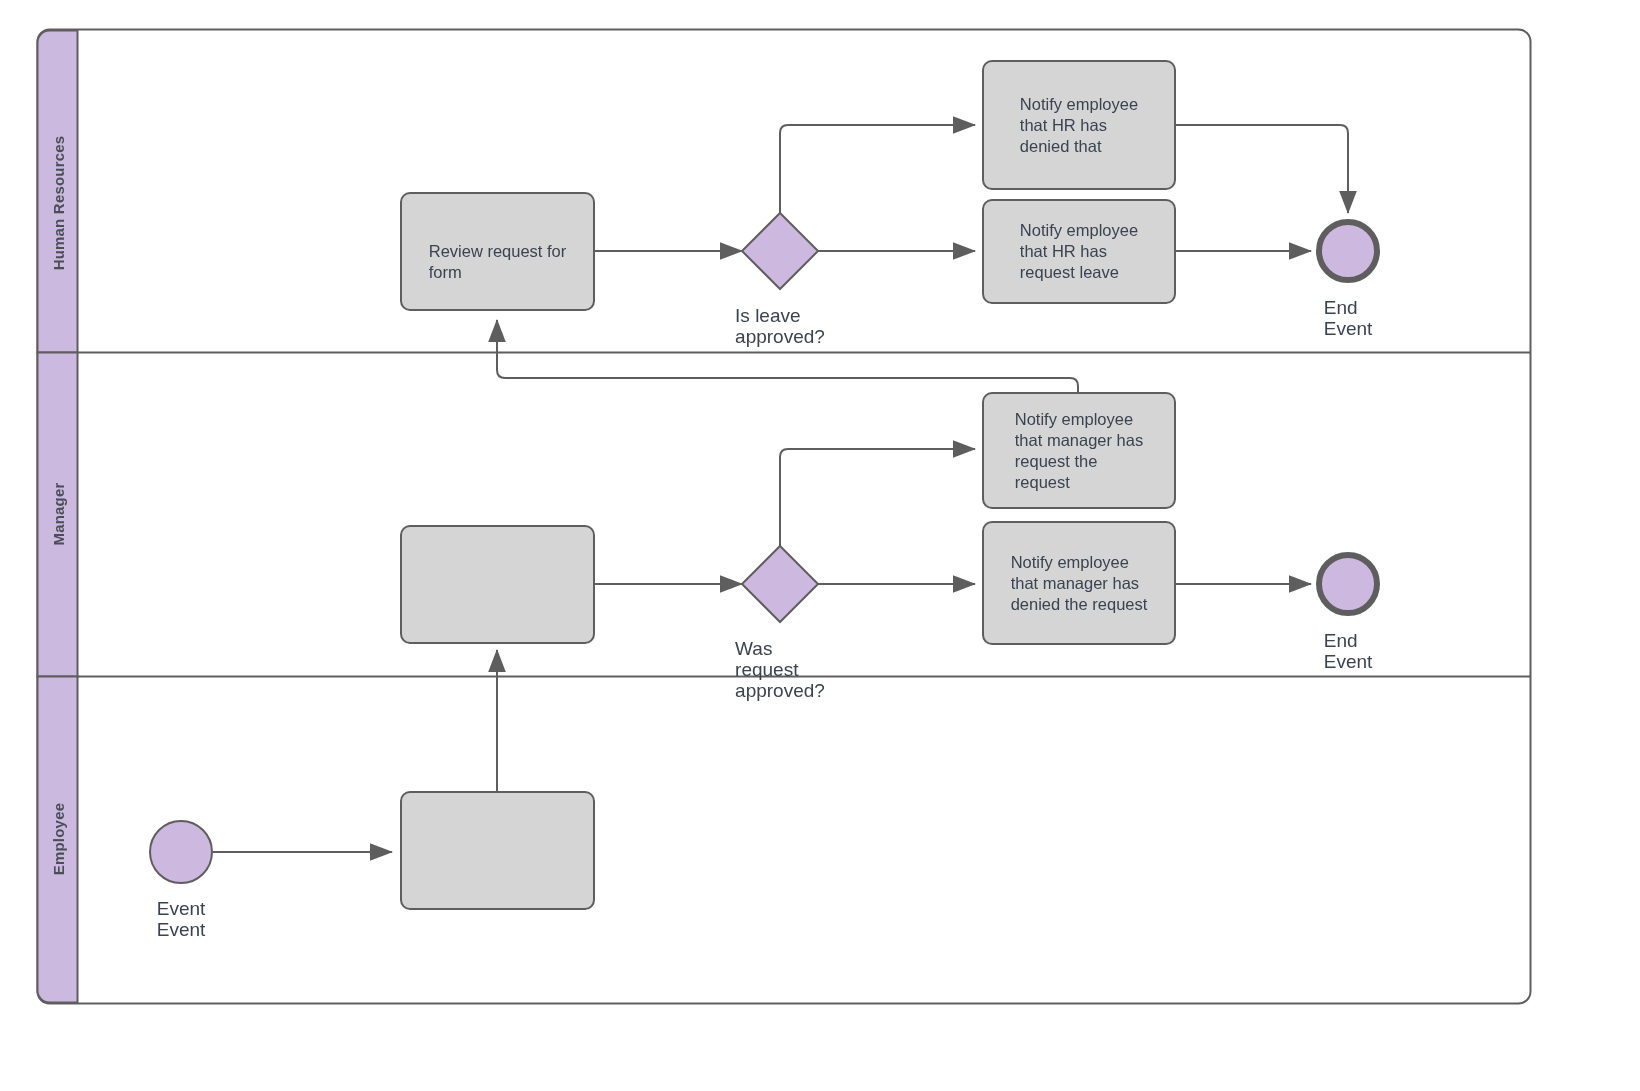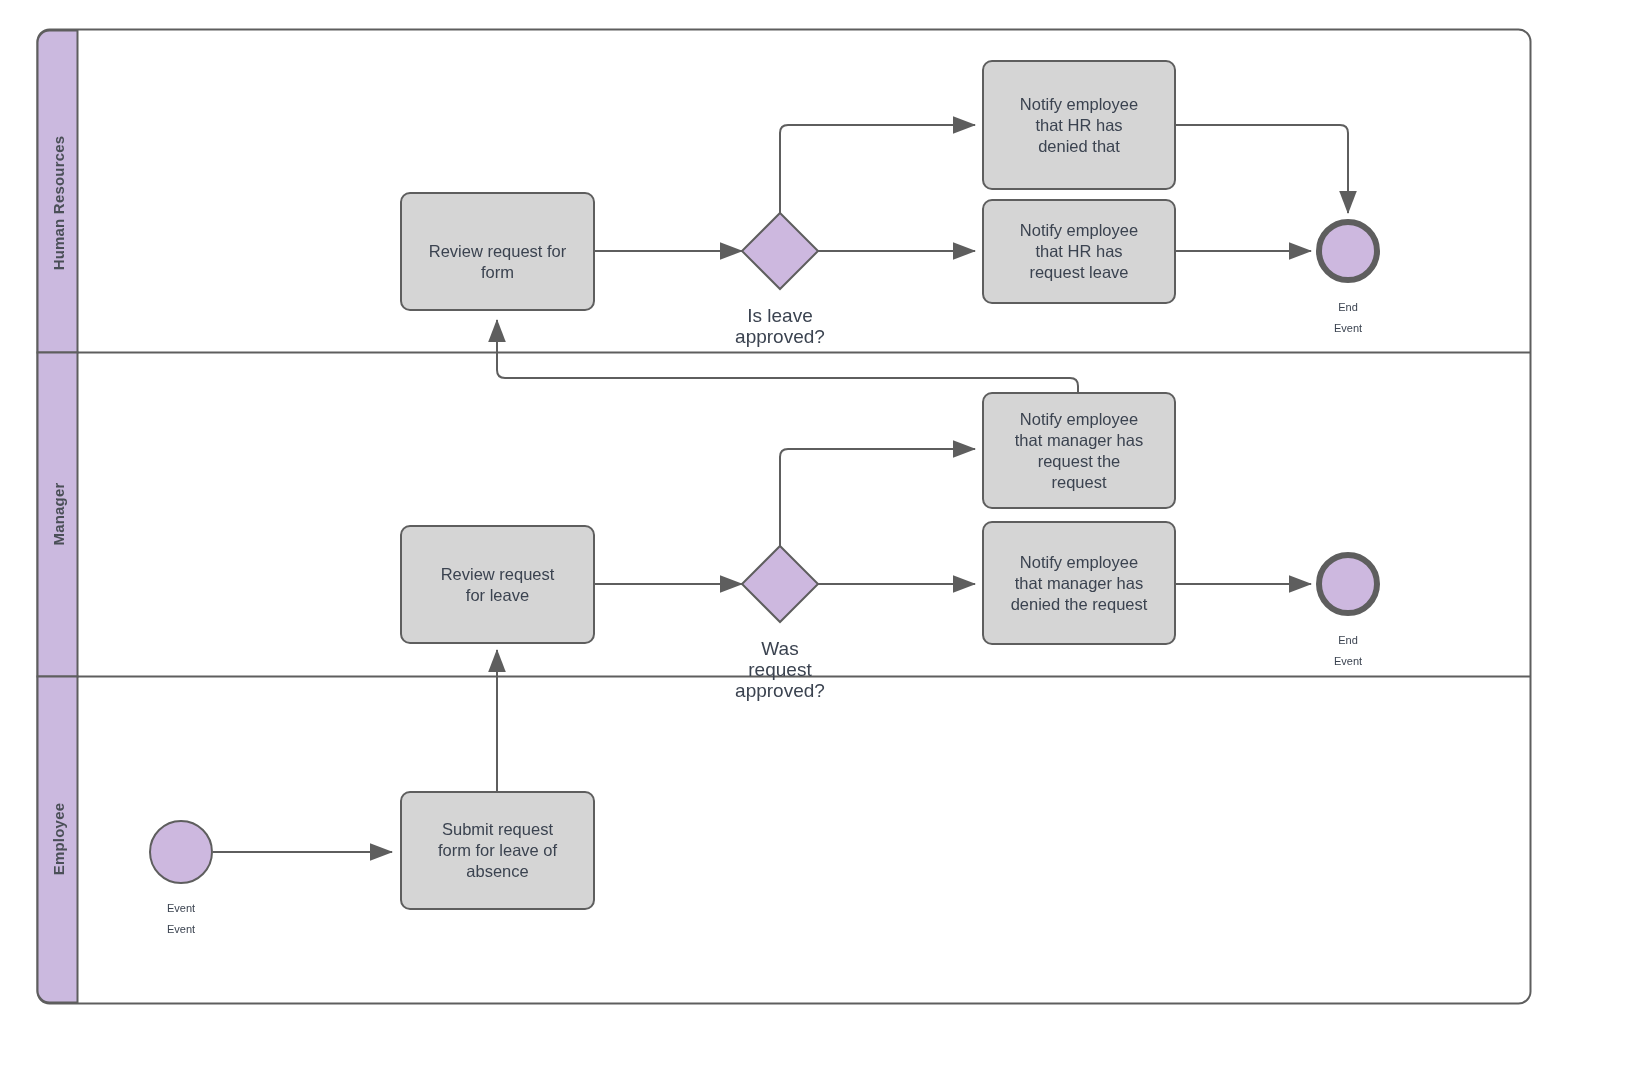--- a/index.html
+++ b/index.html
@@ -22,36 +22,35 @@
     left: 0;
     top: 0;
     width: 1640px;
     height: 1091px;
   }
   .node-label {
     position: absolute;
     display: flex;
     align-items: center;
     justify-content: center;
-    text-align: center;
     color: #3b4350;
     font-size: 16.5px;
     line-height: 21px;
     pointer-events: none;
   }
   .task-label {
     font-size: 16.5px;
   }
   .gateway-label {
     font-size: 19px;
     line-height: 21px;
     align-items: flex-start;
   }
   .event-label {
-    font-size: 11px;
+    font-size: 19px;
     line-height: 21px;
     align-items: flex-start;
   }
   .lane-title {
     position: absolute;
     color: #4a4f57;
     font-size: 15px;
     font-weight: bold;
     letter-spacing: 0.2px;
     transform-origin: center center;
@@ -180,26 +179,20 @@
 
   <div class="node-label task-label" style="left:983px; top:393px; width:192px; height:115px;">
     <span>
       <span>Notify employee</span><br>
       <span>that manager has</span><br>
       <span>request the</span><br>
       <span>request</span>
     </span>
   </div>
 
-  <div class="node-label task-label" style="left:401px; top:526px; width:193px; height:117px;">
-    <span>
-      <span>Review request</span><br>
-      <span>for leave</span>
-    </span>
-  </div>
 
   <div class="node-label gateway-label" style="left:690px; top:638px; width:180px; height:70px;">
     <span>
       <span>Was</span><br>
       <span>request</span><br>
       <span>approved?</span>
     </span>
   </div>
 
   <div class="node-label task-label" style="left:983px; top:522px; width:192px; height:122px;">
@@ -217,21 +210,14 @@
     </span>
   </div>
 
   <div class="node-label event-label" style="left:101px; top:898px; width:160px; height:50px;">
     <span>
       <span>Event</span><br>
       <span>Event</span>
     </span>
   </div>
 
-  <div class="node-label task-label" style="left:401px; top:792px; width:193px; height:117px;">
-    <span>
-      <span>Submit request</span><br>
-      <span>form for leave of</span><br>
-      <span>absence</span>
-    </span>
-  </div>
 
 </div>
 
 </body></html>

